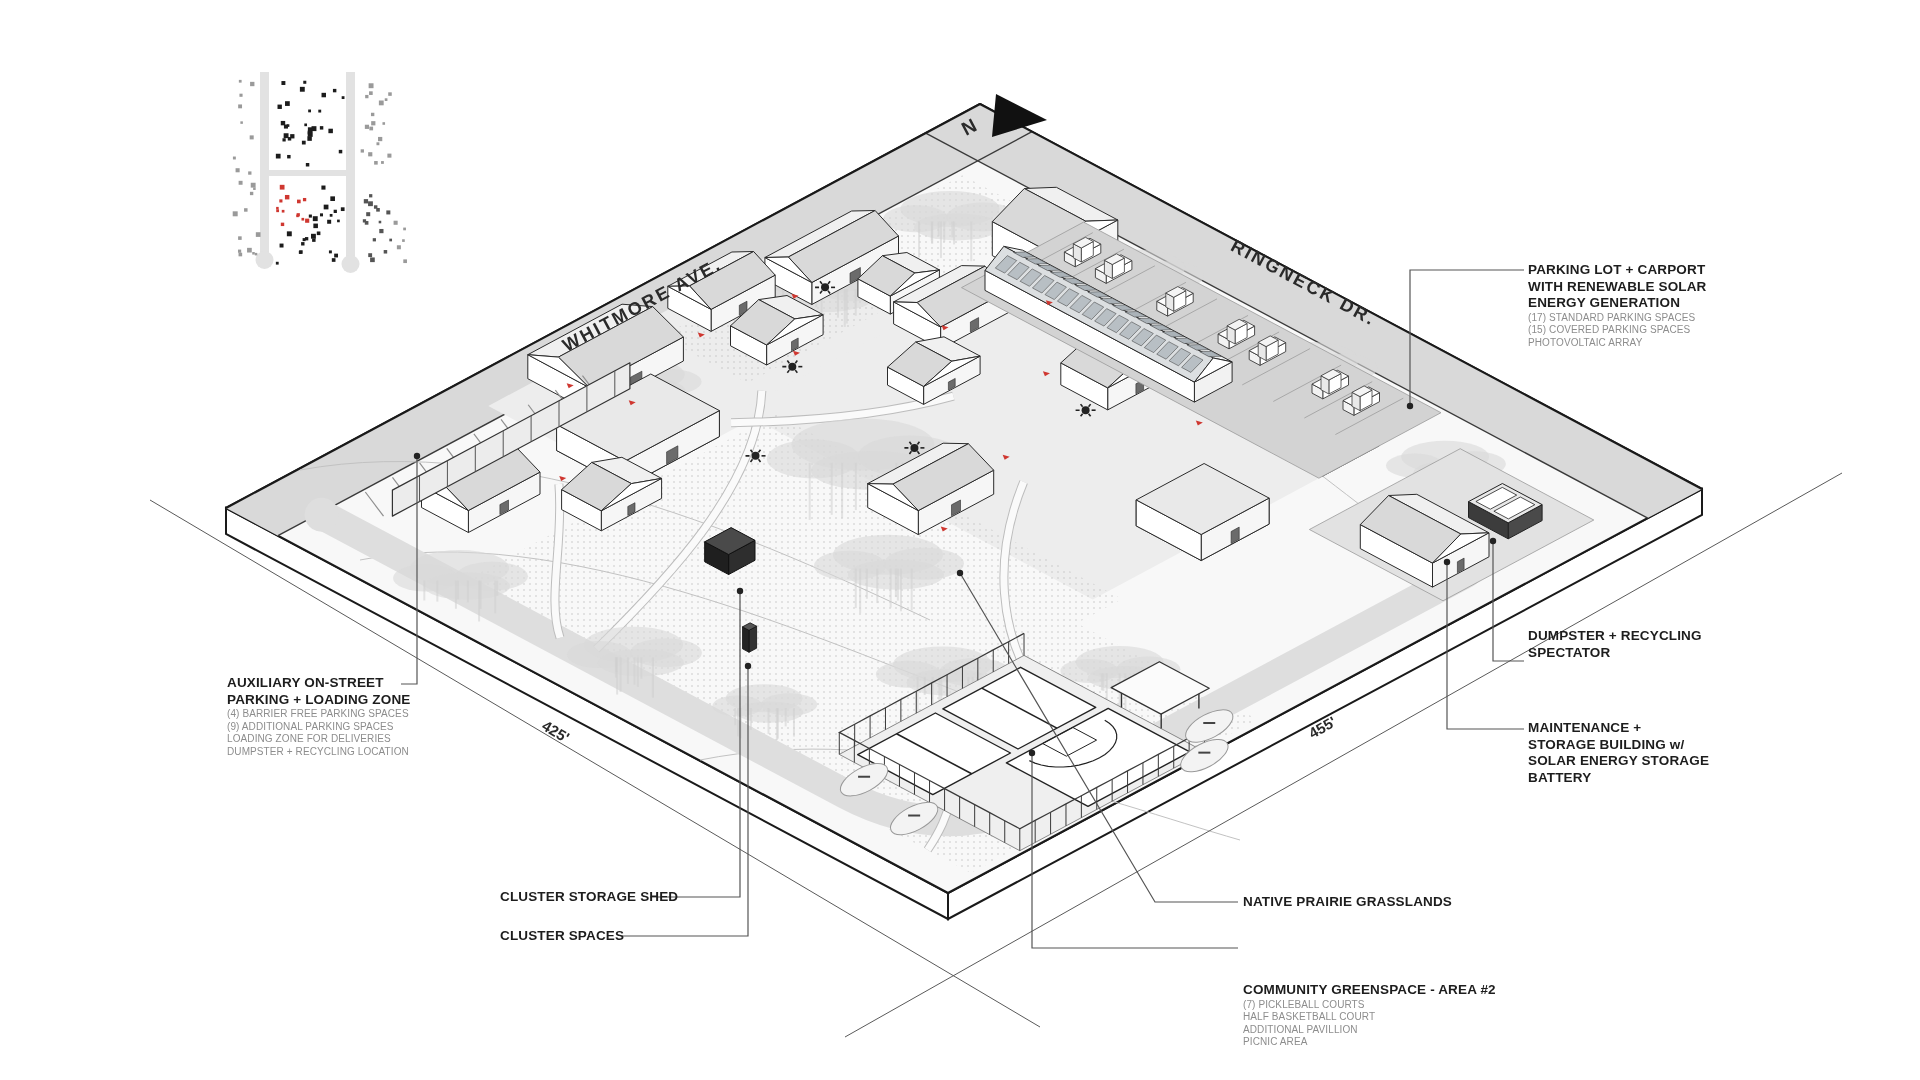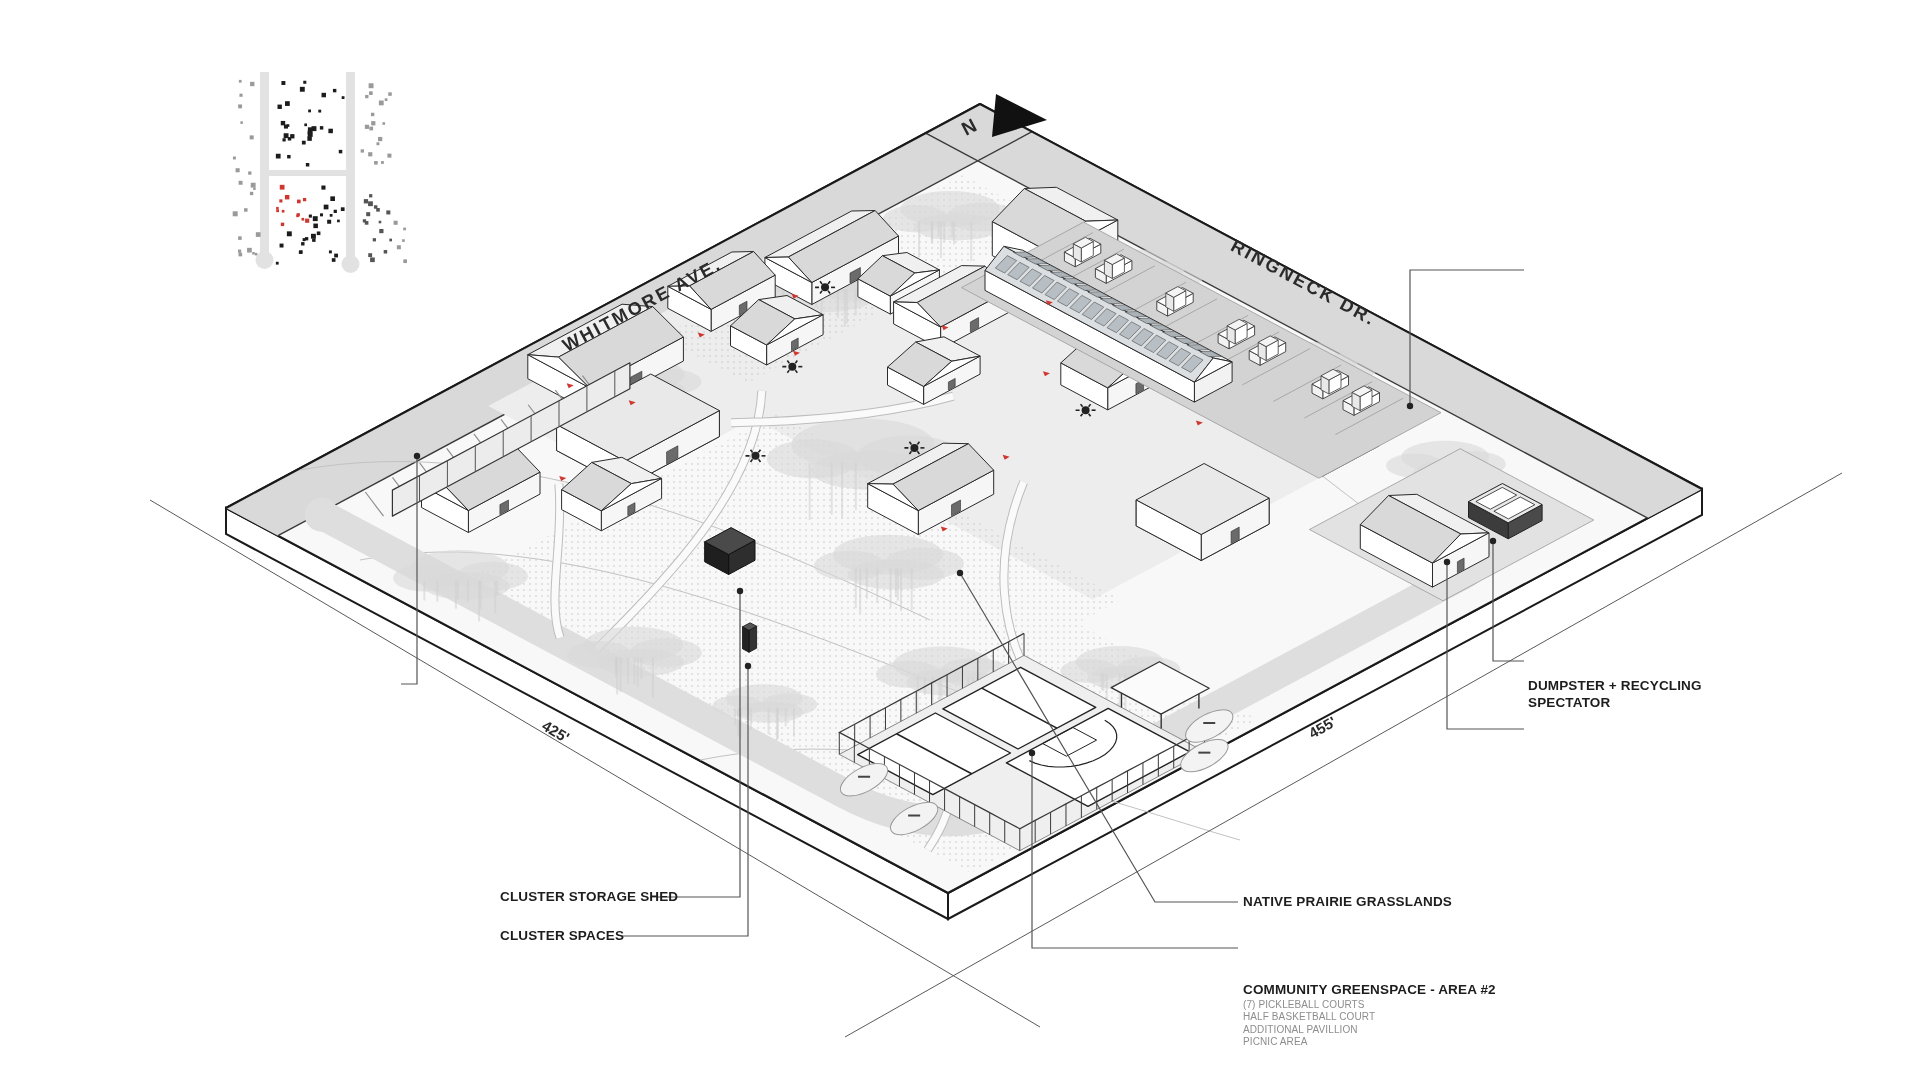--- a/index.html
+++ b/index.html
@@ -818,27 +818,49 @@
         <circle cx="1493" cy="541" r="3.2"></circle>
     <circle cx="1447" cy="562" r="3.2"></circle>
         <circle cx="417" cy="456" r="3.2"></circle>
     <circle cx="740" cy="591" r="3.2"></circle>
         <circle cx="748" cy="666" r="3.2"></circle>
     <circle cx="960" cy="573" r="3.2"></circle>
         <circle cx="1032" cy="753" r="3.2"></circle>
   </g>
 </svg>
 
-
-
-<div class="ann" style="left:1528px;top:678px">
+<div class="ann" style="left:1528px;top:262px">
+  <div class="ann-title">PARKING LOT + CARPORT</div>
+  <div class="ann-title">WITH RENEWABLE SOLAR</div>
+  <div class="ann-title">ENERGY GENERATION</div>
+  <div class="ann-sub">(17) STANDARD PARKING SPACES</div>
+  <div class="ann-sub">(15) COVERED PARKING SPACES</div>
+  <div class="ann-sub">PHOTOVOLTAIC ARRAY</div>
+</div>
+
+<div class="ann" style="left:227px;top:675px">
+  <div class="ann-title">AUXILIARY ON-STREET</div>
+  <div class="ann-title">PARKING + LOADING ZONE</div>
+  <div class="ann-sub">(4) BARRIER FREE PARKING SPACES</div>
+  <div class="ann-sub">(9) ADDITIONAL PARKING SPACES</div>
+  <div class="ann-sub">LOADING ZONE FOR DELIVERIES</div>
+  <div class="ann-sub">DUMPSTER + RECYCLING LOCATION</div>
+</div>
+
+<div class="ann" style="left:1528px;top:628px">
   <div class="ann-title">DUMPSTER + RECYCLING</div>
   <div class="ann-title">SPECTATOR</div>
 </div>
 
+<div class="ann" style="left:1528px;top:720px">
+  <div class="ann-title">MAINTENANCE +</div>
+  <div class="ann-title">STORAGE BUILDING w/</div>
+  <div class="ann-title">SOLAR ENERGY STORAGE</div>
+  <div class="ann-title">BATTERY</div>
+</div>
 
 <div class="ann" style="left:500px;top:889px">
   <div class="ann-title">CLUSTER STORAGE SHED</div>
 </div>
 
 <div class="ann" style="left:500px;top:928px">
   <div class="ann-title">CLUSTER SPACES</div>
 </div>
 
 <div class="ann" style="left:1243px;top:894px">

